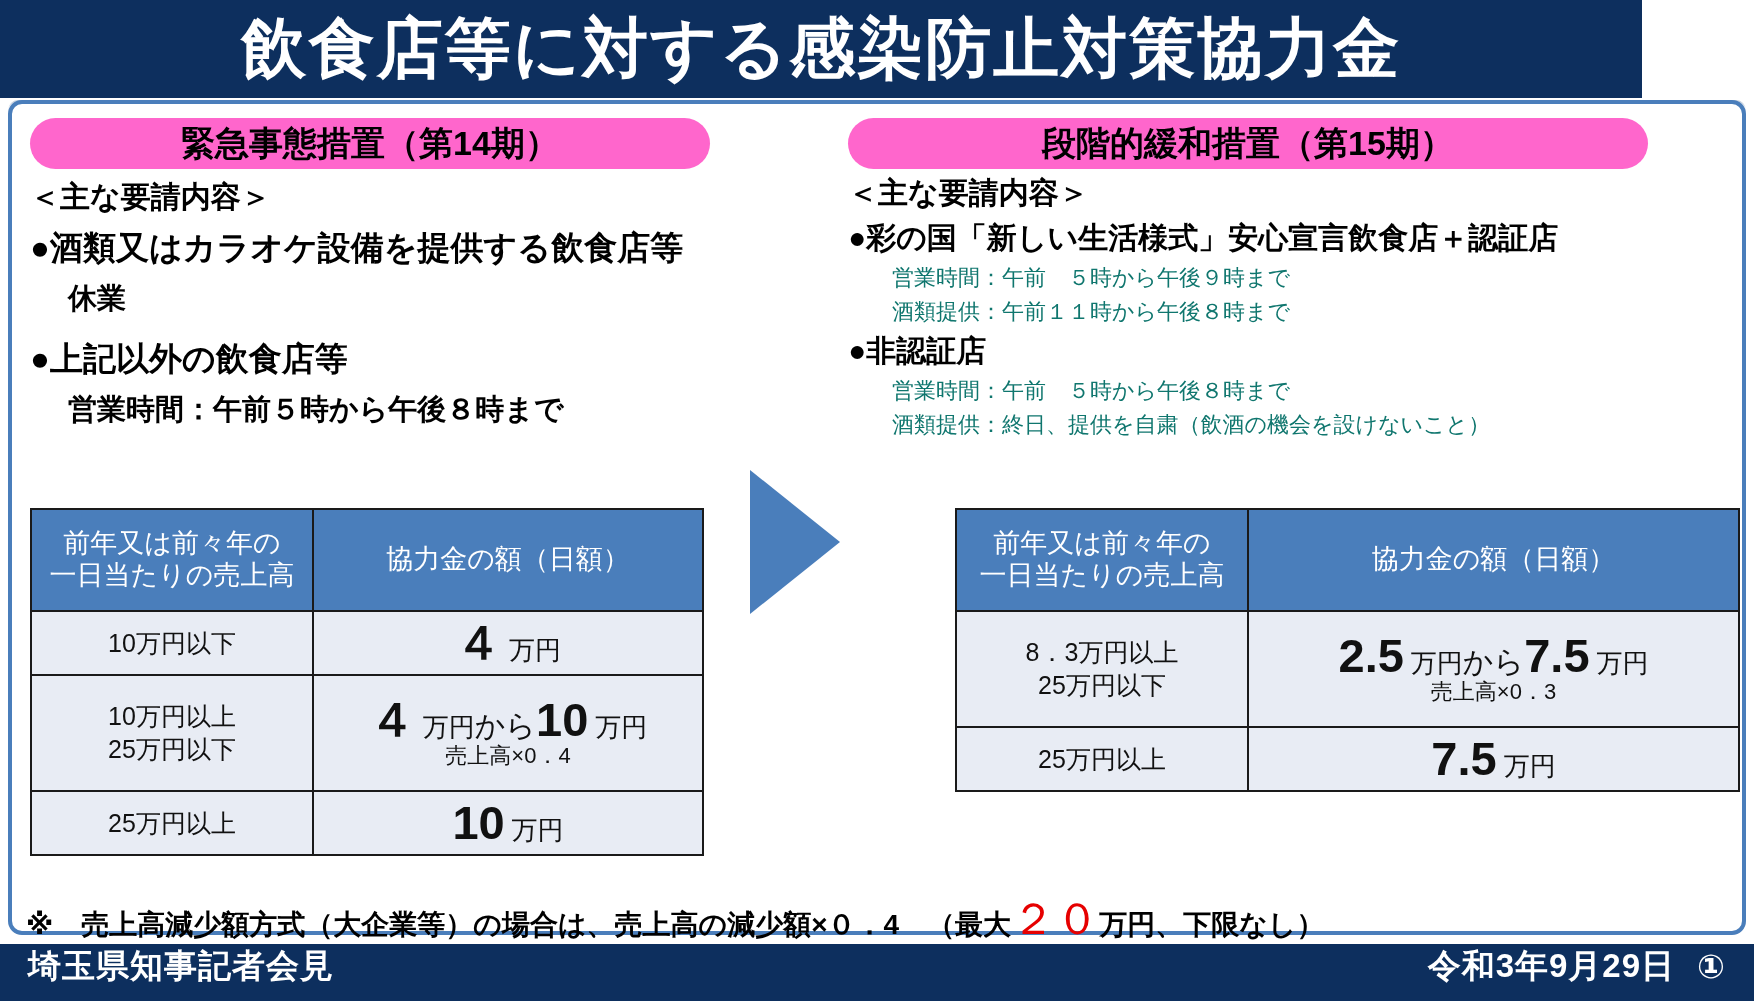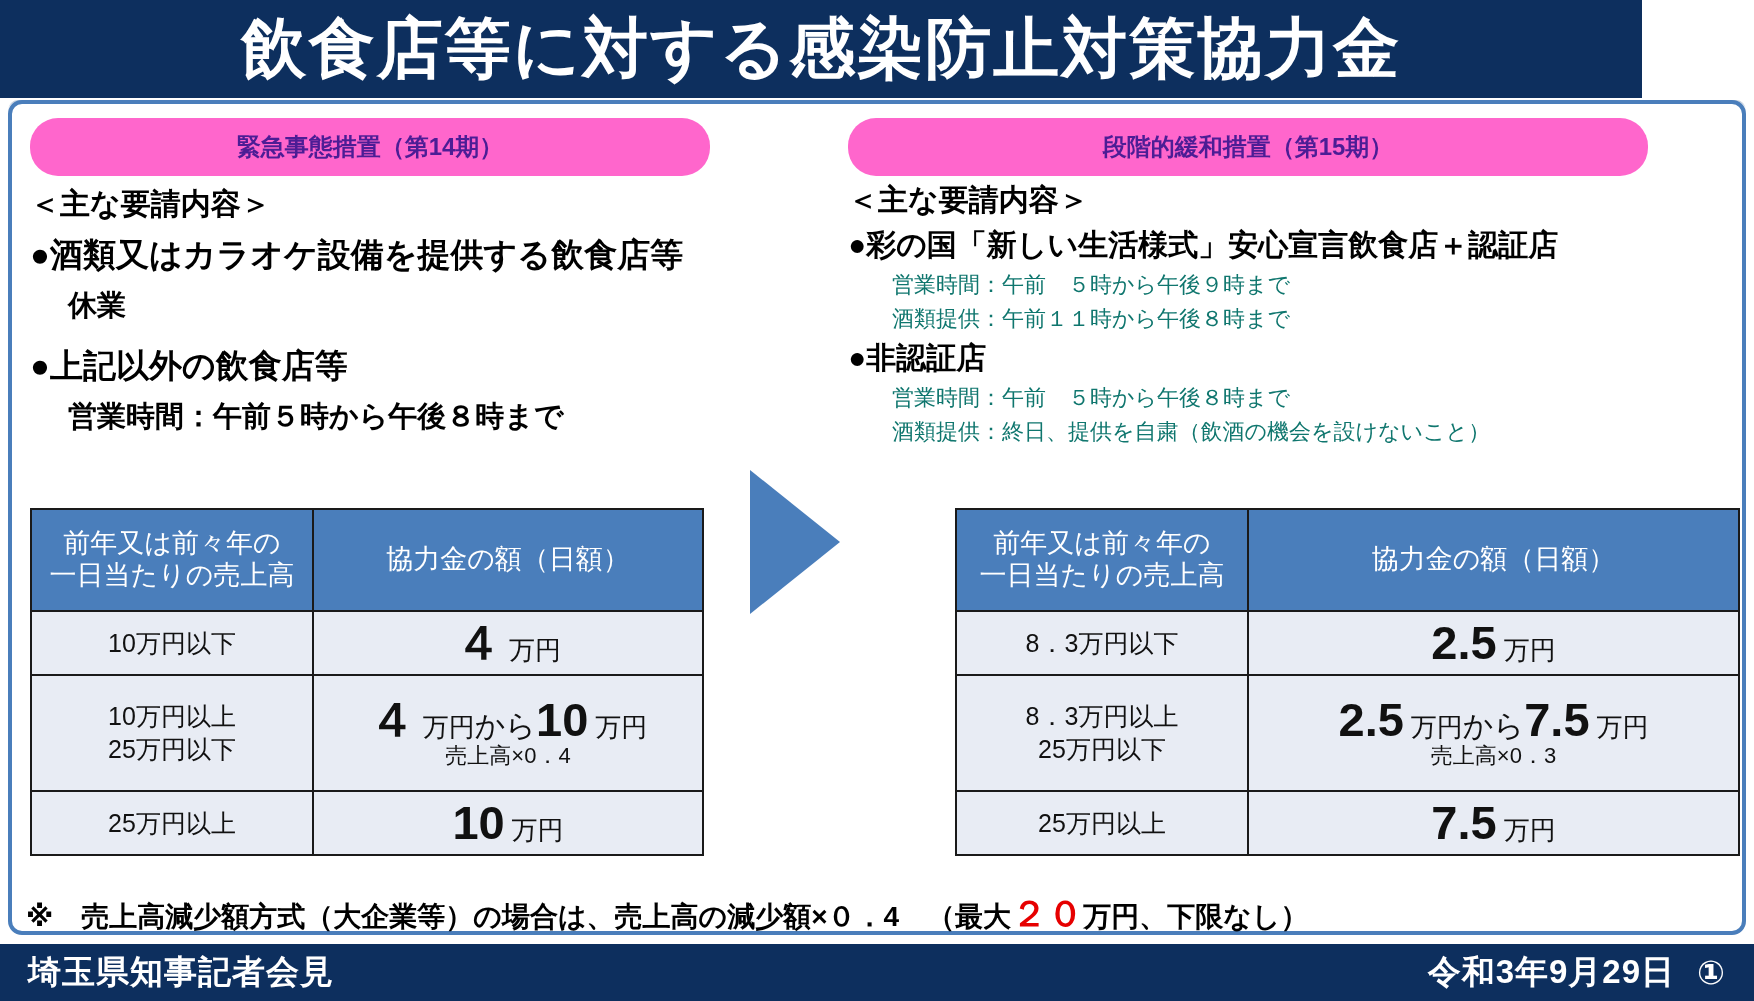--- a/index.html
+++ b/index.html
@@ -47,23 +47,23 @@
   }
 
   
   .panel { position: absolute; }
   .panel-left  { left: 30px;  top: 118px; width: 700px; }
   .panel-right { left: 848px; top: 118px; width: 890px; }
 
   .pill {
     border-radius: 28px;
     background: #ff66cc;
-    height: 58px;
+    height: 51px;
     display: flex; align-items: center; justify-content: center;
-    font-size: 24px; font-weight: 700; color: #4c1d95;
+    font-size: 34px; font-weight: 700; color: #000000;
     white-space: nowrap;
   }
   .pill-left  { width: 680px; }
   .pill-right { width: 800px; margin-left: 0; }
 
   .sec-head {
     font-size: 30px; font-weight: 700; color: #000;
     margin-top: 16px;
   }
   .bullet {
@@ -139,28 +139,28 @@
   .amt-line { white-space: nowrap; line-height: 1.05; }
 
   
   .footnote {
     position: absolute;
     left: 26px; top: 890px;
     width: 1700px;
     font-size: 28px; font-weight: 700; color: #000;
     white-space: nowrap;
   }
-  .red { color: #e60000; font-size: 36px; font-weight: 700; }
+  .red { color: #e60000; font-size: 44px; font-weight: 400; }
 
   
   .footer-bar {
     position: absolute; left: 0; top: 944px;
     width: 1754px; height: 57px;
     background: #0d2f5e;
-    display: flex; align-items: center; justify-content: space-between;
+    display: flex; align-items: flex-start; justify-content: space-between;
     padding: 0 28px;
   }
   .footer-left, .footer-right {
     color: #ffffff; font-size: 33px; font-weight: 700;
     letter-spacing: 1px; white-space: nowrap;
   }
   .footer-right { display: flex; gap: 22px; align-items: center; }
 </style>
 </head>
 <body>
@@ -256,26 +256,20 @@
     <thead>
       <tr>
         <th>
           <span>前年又は前々年の</span><br>
           <span>一日当たりの売上高</span>
         </th>
         <th>協力金の額（日額）</th>
       </tr>
     </thead>
     <tbody>
-      <tr class="r1">
-        <td>8．3万円以下</td>
-        <td>
-          <span class="amt-line"><span class="big">2.5</span> <span class="unit">万円</span></span>
-        </td>
-      </tr>
       <tr class="r2">
         <td>
           <span>8．3万円以上</span><br>
           <span>25万円以下</span>
         </td>
         <td>
           <span class="amt-line"><span class="big">2.5</span> <span class="unit">万円</span><span class="mid">から</span><span class="big">7.5</span> <span class="unit">万円</span></span>
           <span class="formula">売上高×0．3</span>
         </td>
       </tr>

